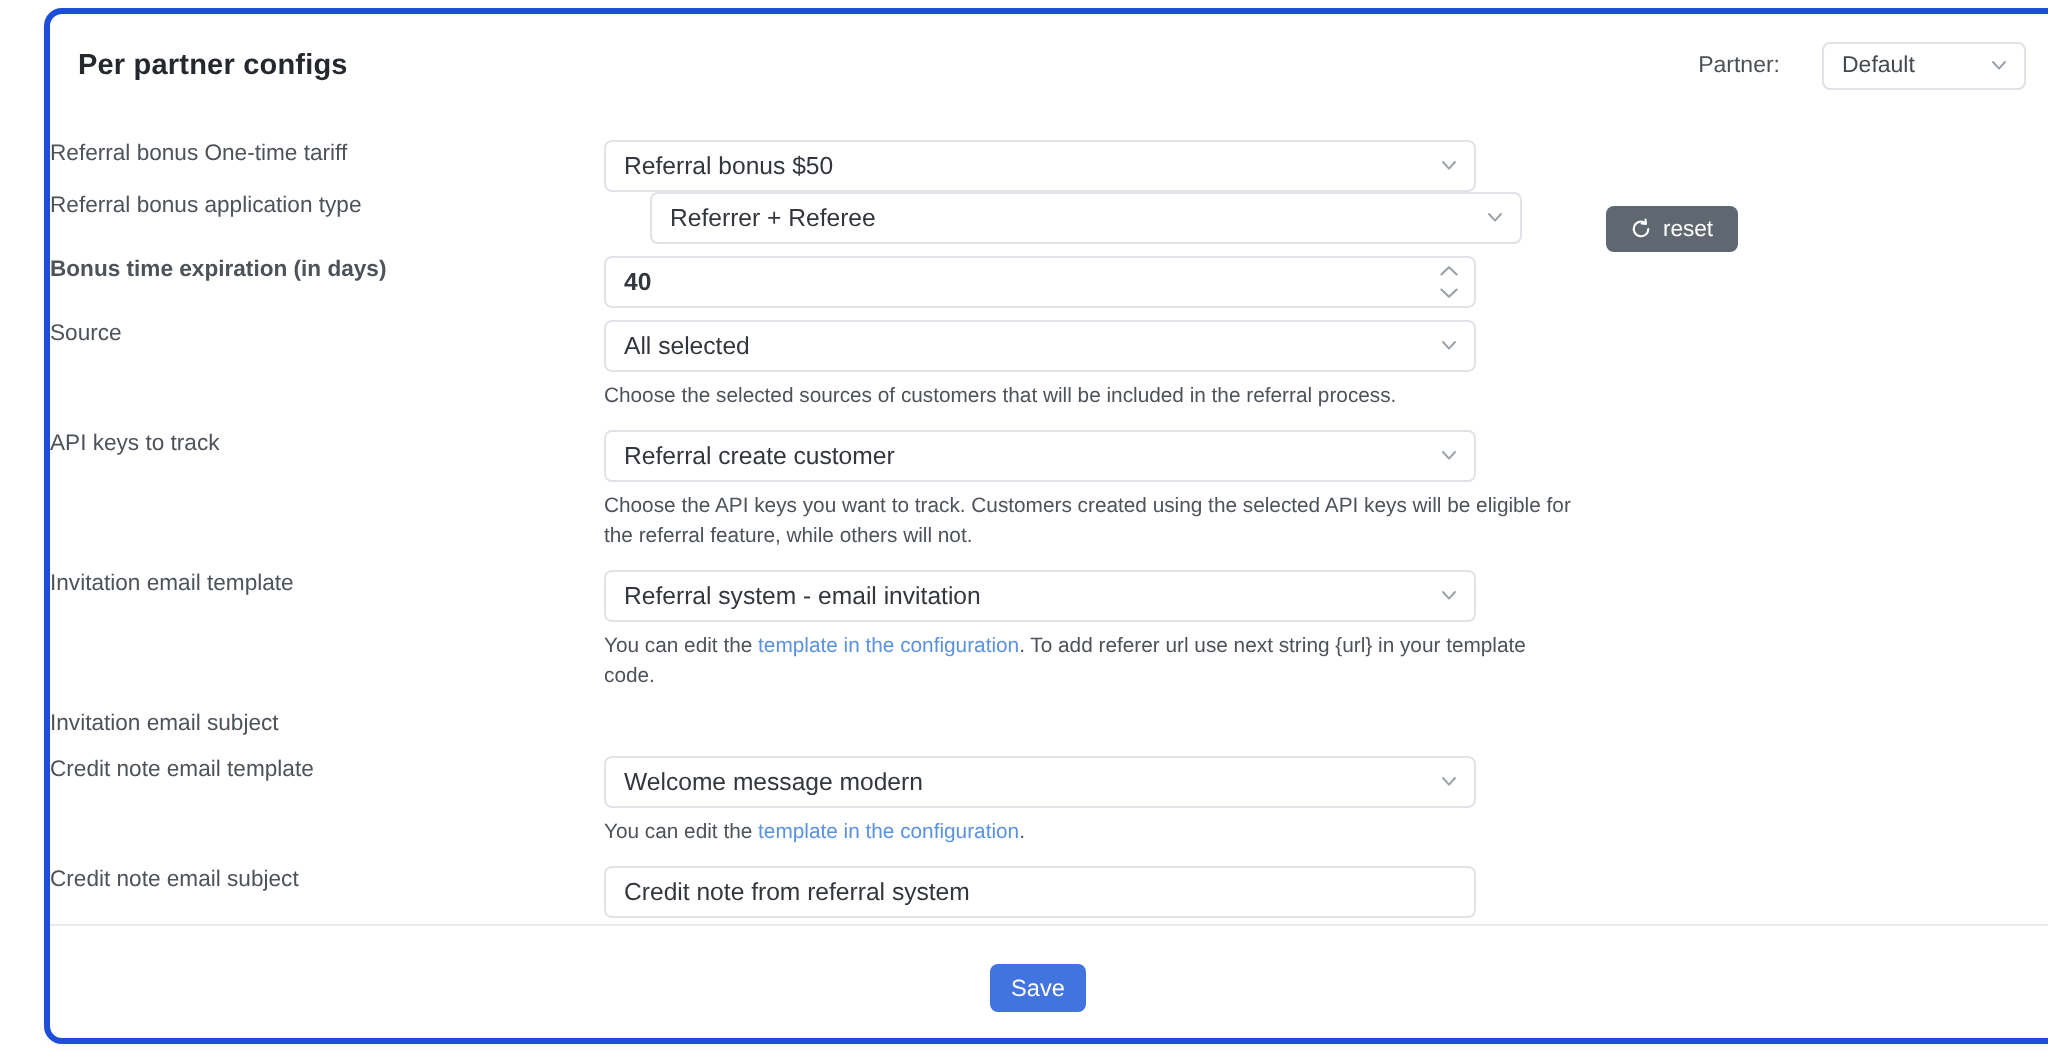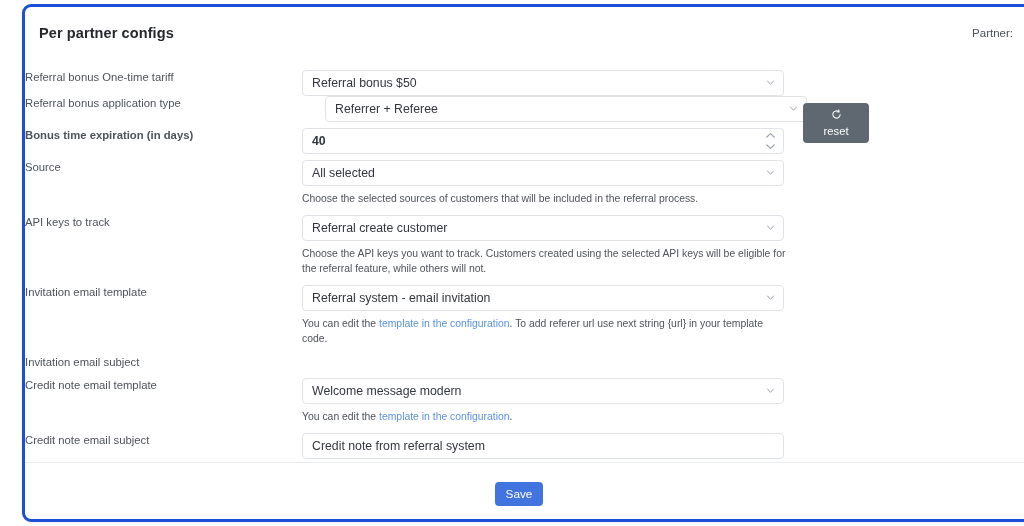--- a/index.html
+++ b/index.html
@@ -114,21 +114,21 @@
 
   .field {
     flex: 1 1 auto;
     position: relative;
     width: 492px;
     max-width: 492px;
   }
 
   .control {
     position: relative;
-    width: 482px;
+    width: 436px;
     height: 26px;
     border: 1px solid #dfe3e8;
     border-radius: 4px;
     background: #ffffff;
     display: flex;
     align-items: center;
     padding: 0 28px 0 9px;
     font-size: 12.3px;
     color: #33373d;
     white-space: nowrap;
@@ -164,33 +164,32 @@
     cursor: pointer;
   }
   .stepper svg { display: block; width: 11px; height: 7px; }
 
   
   .reset-btn {
     position: absolute;
     left: 778px;
     top: 96px;
     width: 66px;
-    height: 40px;
+    height: 23px;
     background: #5f6771;
     border: none;
     border-radius: 4px;
     color: #ffffff;
     font-size: 11.3px;
     font-family: "Liberation Sans", sans-serif;
     display: flex;
     align-items: center;
     justify-content: center;
     gap: 5px;
     cursor: pointer;
-    flex-direction: column;
   }
   .reset-btn svg { display: block; }
 
   
   .divider {
     position: absolute;
     left: 0;
     top: 455px;
     width: 100%;
     height: 1px;
@@ -225,20 +224,28 @@
 
 <div id="app">
 
   <div class="card">
 
     <div class="card-header">
       <div class="card-title">Per partner configs</div>
 
       <div class="partner-wrap">
         <span class="partner-label">Partner:</span>
+        <div class="partner-select">
+          <span>Default</span>
+          <span class="chev">
+            <svg viewBox="0 0 12 12">
+                <path d="M2 4 L6 8.4 L10 4" fill="none" stroke="#9aa1aa" stroke-width="1.3" stroke-linecap="round" stroke-linejoin="round"></path>
+              </svg>
+          </span>
+        </div>
       </div>
     </div>
 
     <div class="form">
 
       <div class="row" style="margin-top:11px;">
         <div class="lbl">Referral bonus One-time tariff</div>
         <div class="field">
           <div class="control">
             <span>Referral bonus $50</span>

